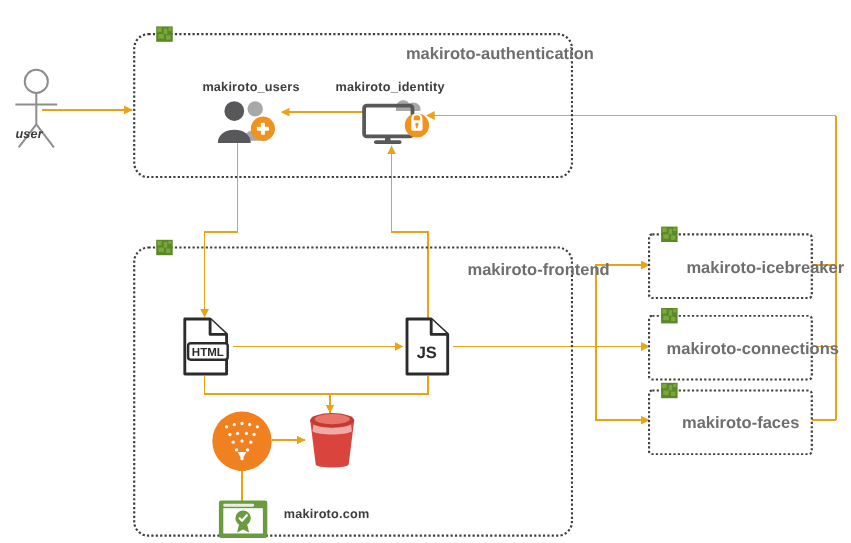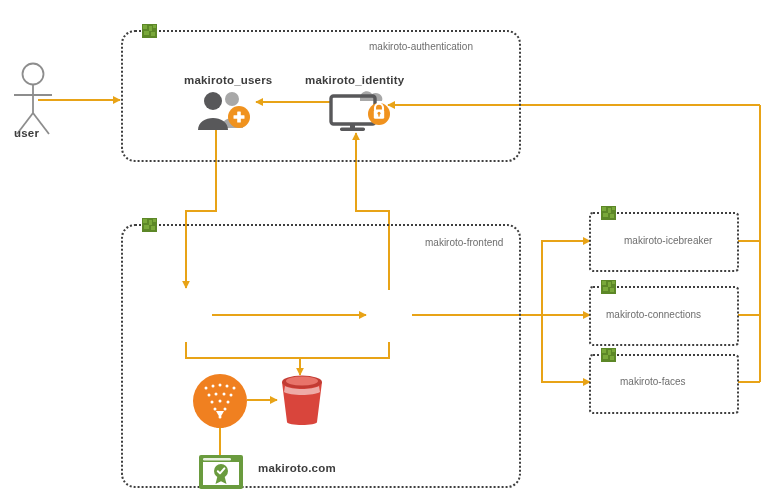--- a/index.html
+++ b/index.html
@@ -7,21 +7,21 @@
        font-family:"Liberation Sans","DejaVu Sans",sans-serif;
        -webkit-font-smoothing:antialiased;}
   #canvas{position:absolute;inset:0;width:774px;height:494px;}
 
   .node{position:absolute;}
   .lbl{position:absolute;white-space:nowrap;}
 
   
   .group{position:absolute;border:2px dotted #3f3f3f;border-radius:14px;
          box-sizing:border-box;background:transparent;}
-  .group-title{position:absolute;color:#6e6e6e;font-size:10px;white-space:nowrap;}
+  .group-title{position:absolute;color:#6e6e6e;font-size:15px;white-space:nowrap;font-weight:bold;}
   .vpc-badge{position:absolute;width:15px;height:14px;background:#5c8727;
              overflow:hidden;}
   .vpc-badge i{position:absolute;display:block;background:#79a83a;}
 
   
   .cap{color:#3d3d3d;font-size:11.5px;font-weight:bold;letter-spacing:.2px;}
 
   svg{overflow:visible;}
   .stub{shape-rendering:crispEdges;}
 </style>
@@ -71,21 +71,21 @@
 
   <div class="node" style="left:6px;top:60px;width:66px;height:80px;">
     <svg width="66" height="80" viewBox="0 0 66 80">
       <circle cx="27" cy="14" r="10.5" fill="none" stroke="#8d8d8d" stroke-width="1.8"></circle>
       <line x1="27" y1="24.5" x2="27" y2="53" stroke="#8d8d8d" stroke-width="1.8"></line>
       <line x1="8" y1="35" x2="46" y2="35" stroke="#8d8d8d" stroke-width="1.8"></line>
       <line x1="27" y1="53" x2="11" y2="74" stroke="#8d8d8d" stroke-width="1.8"></line>
       <line x1="27" y1="53" x2="43" y2="74" stroke="#8d8d8d" stroke-width="1.8"></line>
     </svg>
   </div>
-  <div class="lbl cap" style="left:14px;top:127px;">user</div>
+  <div class="lbl cap" style="left:14px;top:116px;font-style:italic;">user</div>
 
   <div class="group" style="left:121px;top:30px;width:400px;height:132px;"></div>
   <div class="vpc-badge" style="left:142px;top:24px;">
     <i style="left:1px;top:1px;width:4px;height:4px;"></i>
     <i style="left:7px;top:2px;width:3px;height:5px;"></i>
     <i style="left:11px;top:1px;width:3px;height:3px;"></i>
     <i style="left:2px;top:7px;width:5px;height:4px;"></i>
     <i style="left:9px;top:8px;width:4px;height:4px;"></i>
   </div>
   <div class="group-title" style="left:369px;top:41px;">makiroto-authentication</div>
@@ -128,21 +128,36 @@
   <div class="group" style="left:121px;top:224px;width:400px;height:264px;"></div>
   <div class="vpc-badge" style="left:142px;top:218px;">
     <i style="left:1px;top:1px;width:4px;height:4px;"></i>
     <i style="left:7px;top:2px;width:3px;height:5px;"></i>
     <i style="left:11px;top:1px;width:3px;height:3px;"></i>
     <i style="left:2px;top:7px;width:5px;height:4px;"></i>
     <i style="left:9px;top:8px;width:4px;height:4px;"></i>
   </div>
   <div class="group-title" style="left:405px;top:237px;padding-left:20px;">makiroto-frontend</div>
 
-
+  <div class="node" style="left:161px;top:288px;width:52px;height:55px;">
+    <svg width="52" height="55" viewBox="0 0 52 55">
+      <path d="M7 2 H30 L45 16 V52 H7 Z" fill="#ffffff" stroke="#2b2b2b" stroke-width="2.6" stroke-linejoin="round"></path>
+      <path d="M30 2 V16 H45" fill="#ffffff" stroke="#2b2b2b" stroke-width="2.6" stroke-linejoin="round"></path>
+      <rect x="10" y="24" width="36" height="15" rx="2.4" fill="#ffffff" stroke="#2b2b2b" stroke-width="2.2"></rect>
+      <text x="28" y="35.5" font-family="Liberation Sans, sans-serif" font-size="10.5" font-weight="bold" fill="#2b2b2b" text-anchor="middle">HTML</text>
+    </svg>
+  </div>
+
+  <div class="node" style="left:364px;top:288px;width:50px;height:55px;">
+    <svg width="50" height="55" viewBox="0 0 50 55">
+      <path d="M6 2 H28 L43 16 V52 H6 Z" fill="#ffffff" stroke="#2b2b2b" stroke-width="2.6" stroke-linejoin="round"></path>
+      <path d="M28 2 V16 H43" fill="#ffffff" stroke="#2b2b2b" stroke-width="2.6" stroke-linejoin="round"></path>
+      <text x="24" y="37" font-family="Liberation Sans, sans-serif" font-size="15" font-weight="bold" fill="#2b2b2b" text-anchor="middle">JS</text>
+    </svg>
+  </div>
 
   <div class="node" style="left:192px;top:373px;width:56px;height:56px;">
     <svg width="56" height="56" viewBox="0 0 56 56">
       <circle cx="28" cy="28" r="27" fill="#f08020"></circle>
       <g fill="#ffffff">
         <circle cx="14" cy="15" r="1.5"></circle>
           <circle cx="21" cy="13" r="1.5"></circle>
         <circle cx="28" cy="12" r="1.5"></circle>
           <circle cx="35" cy="13" r="1.5"></circle>
         <circle cx="42" cy="15" r="1.5"></circle>

